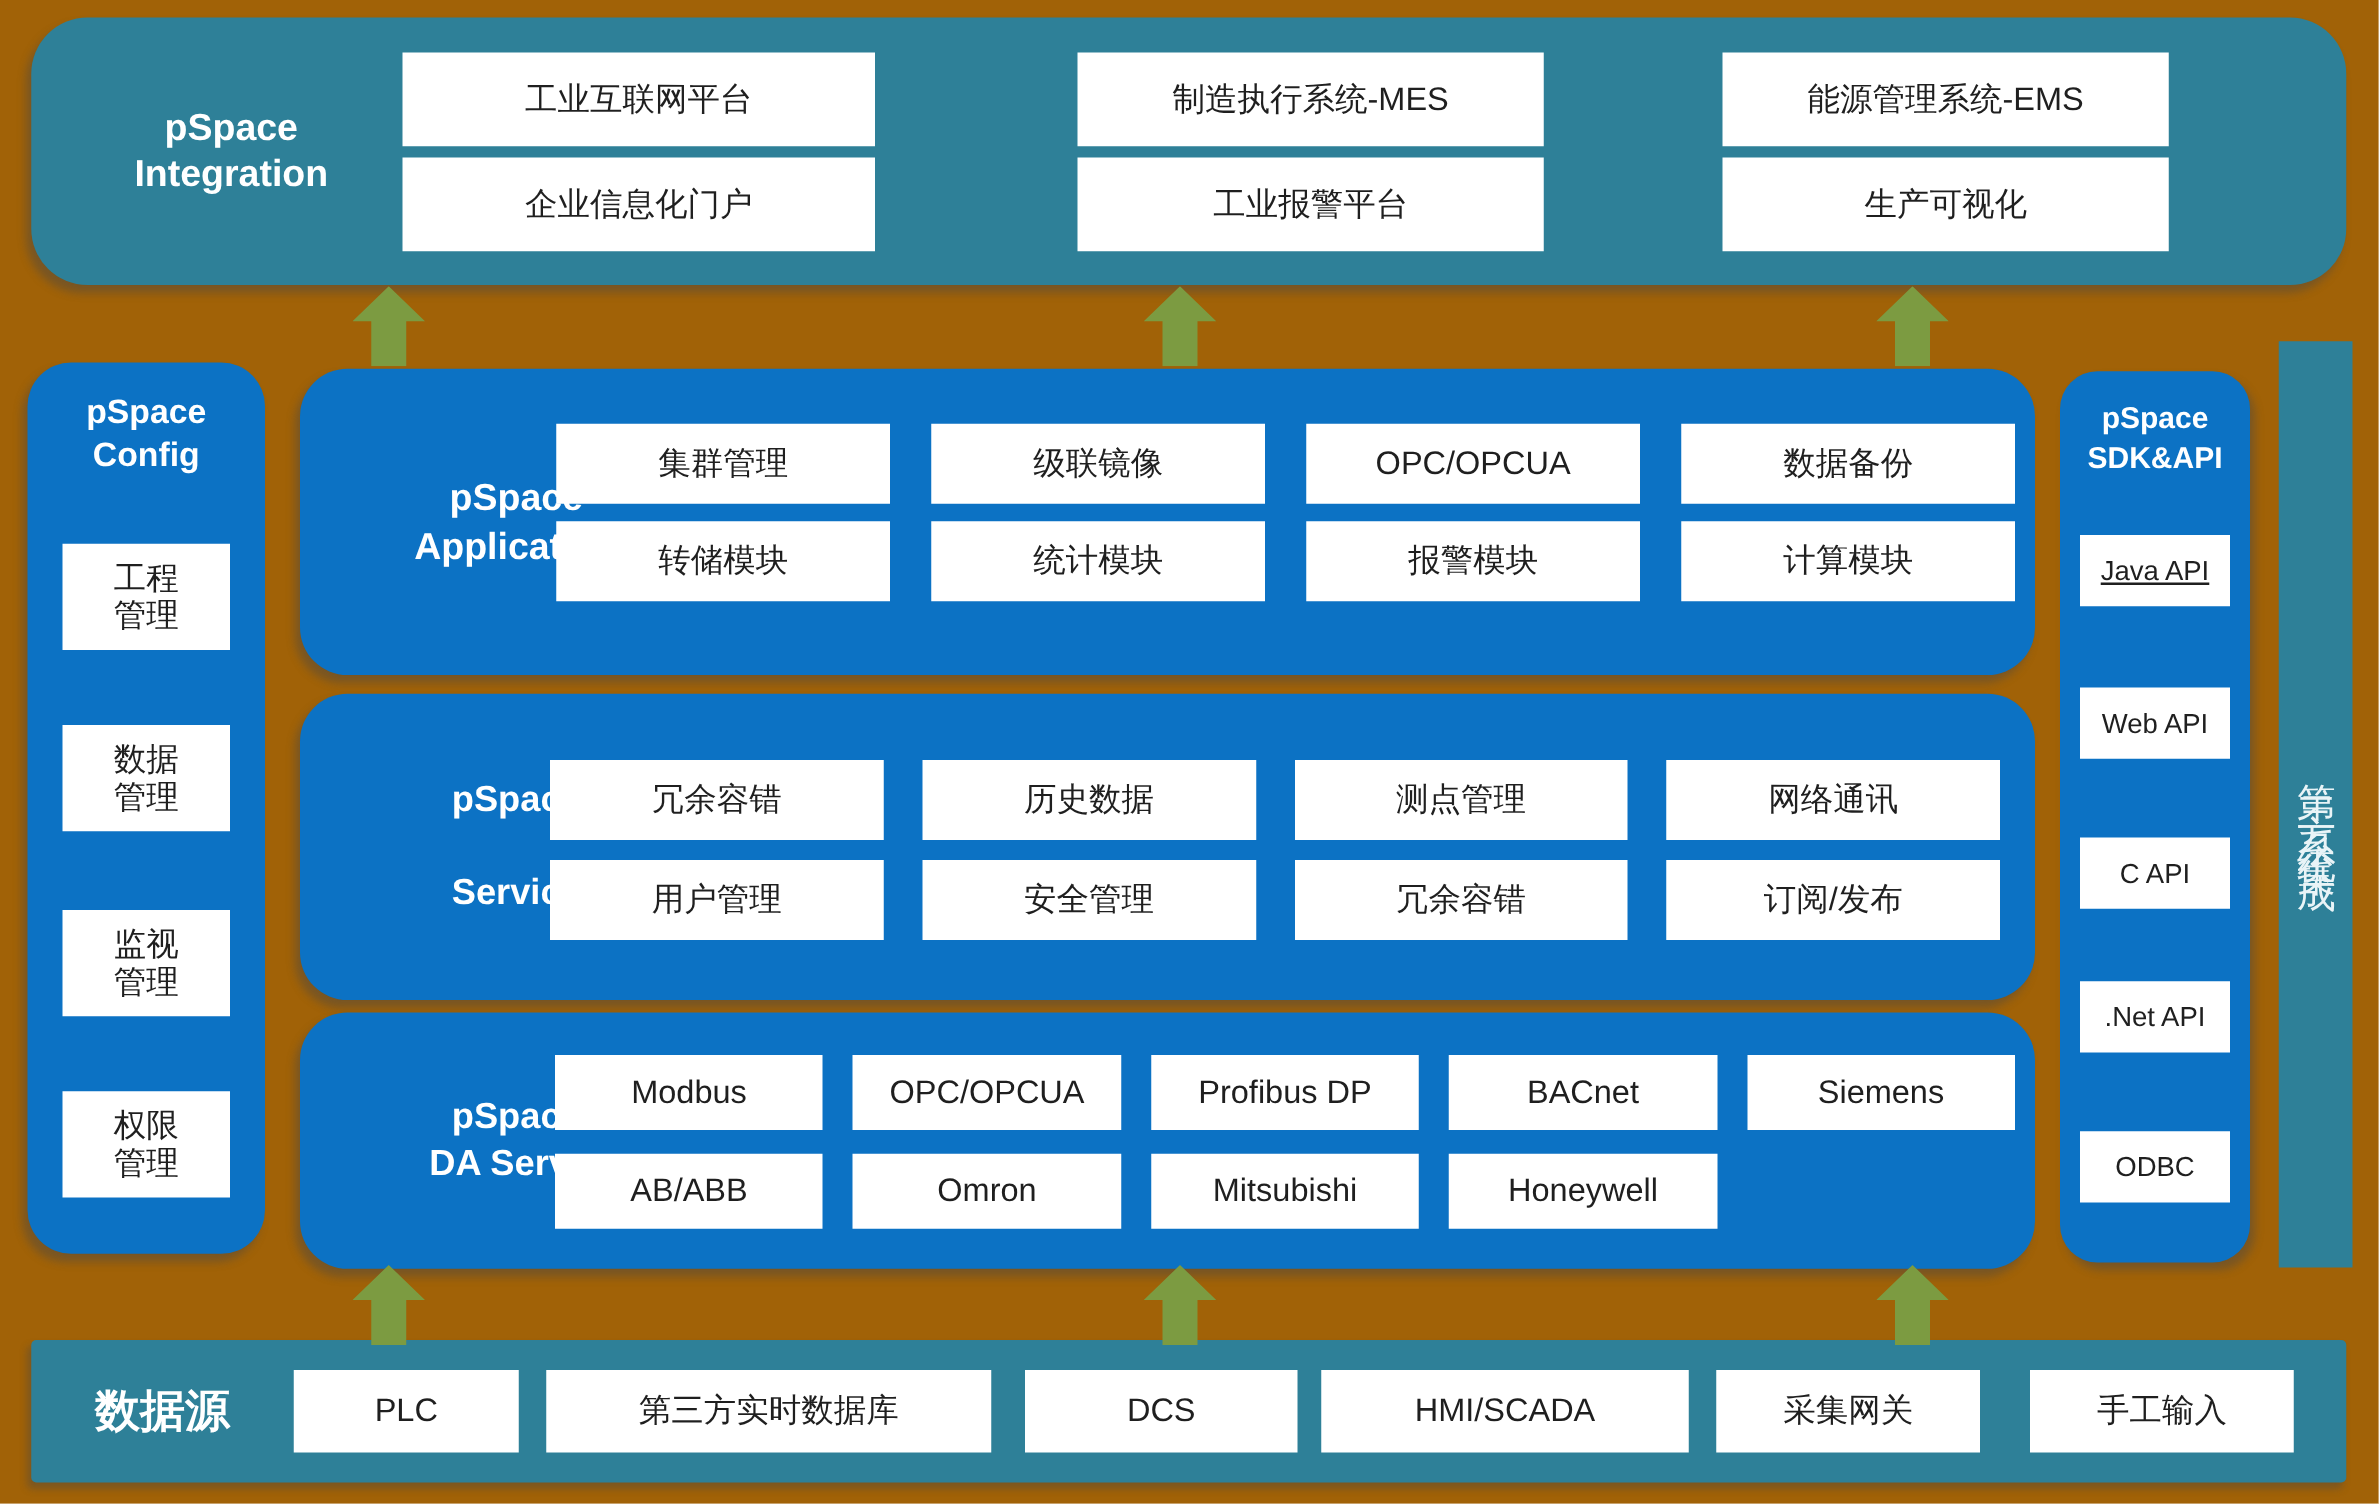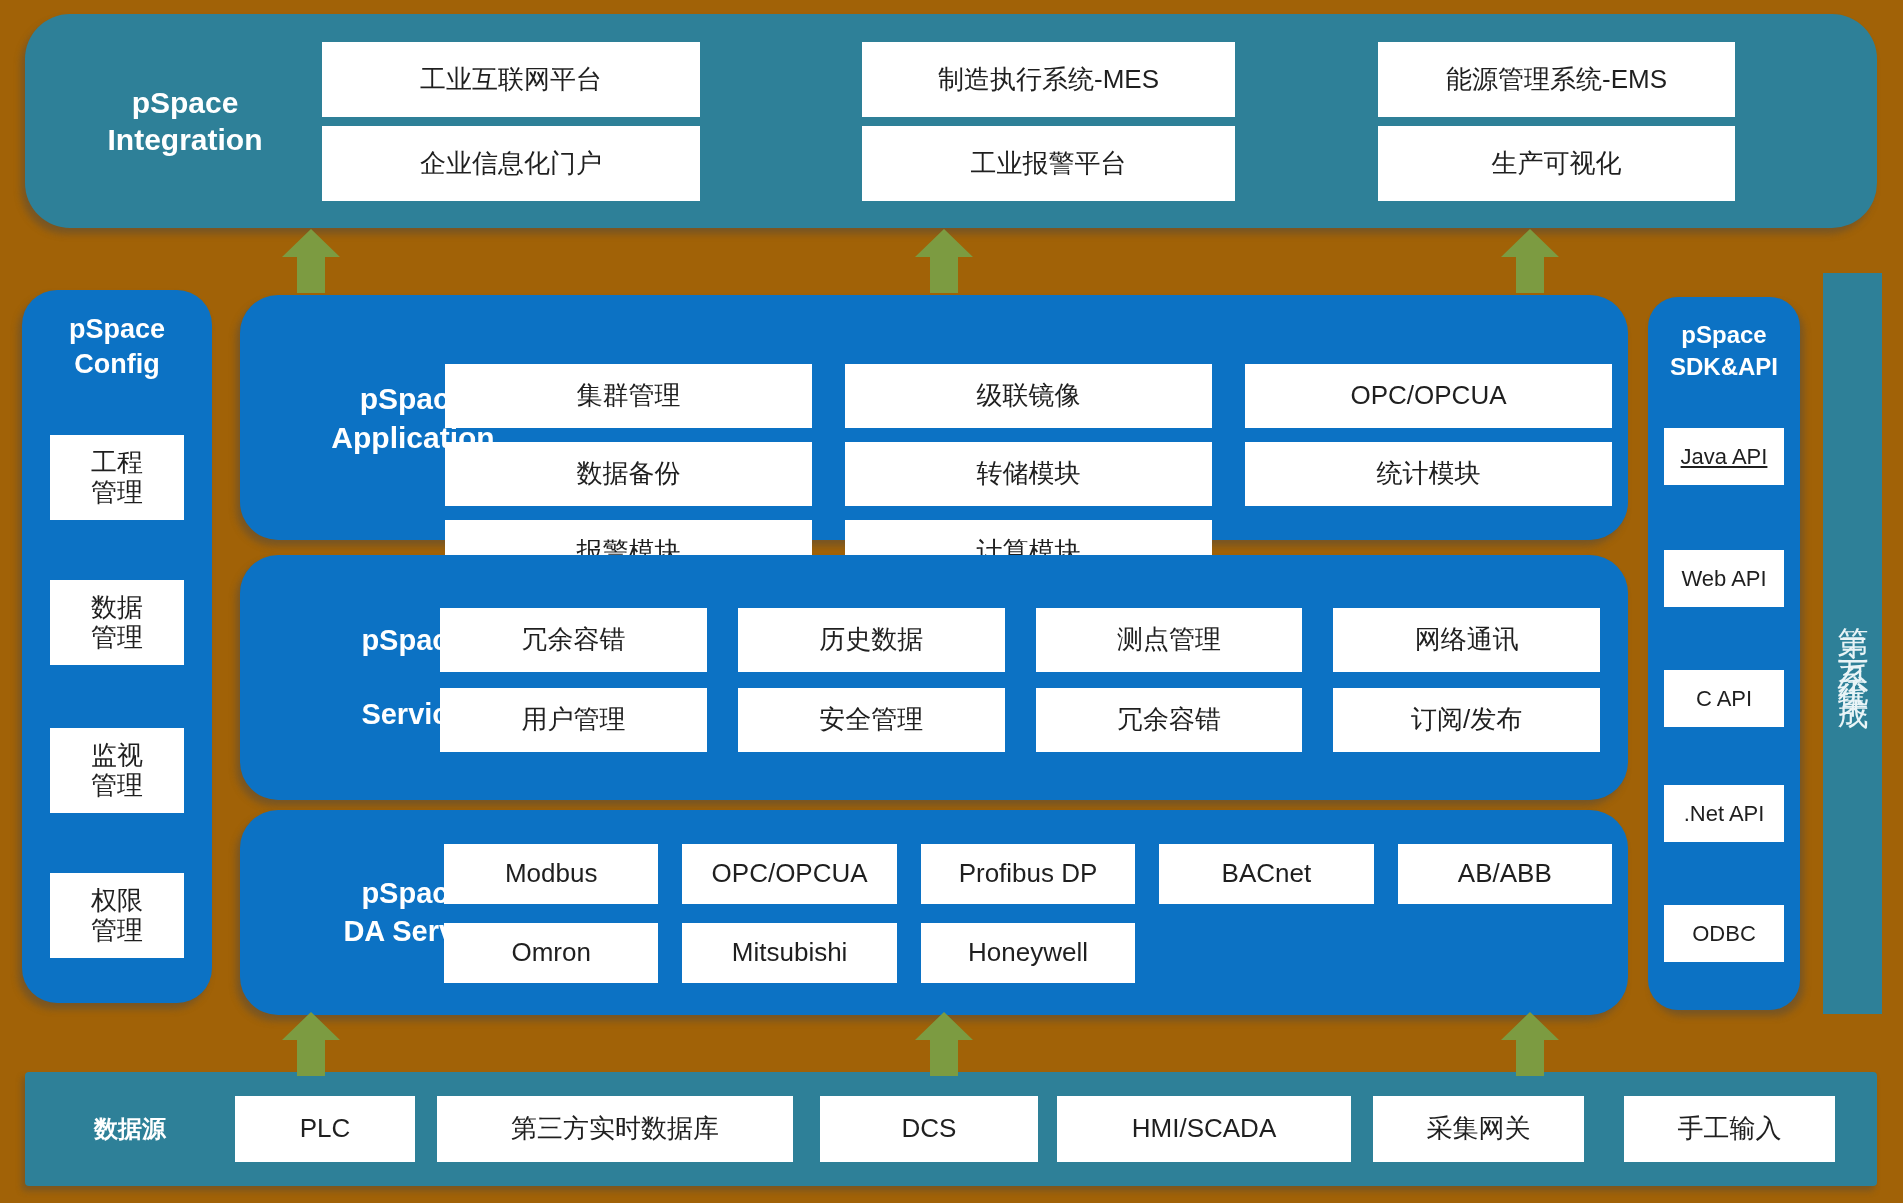--- a/index.html
+++ b/index.html
@@ -53,22 +53,22 @@
   .service{top:555px; height:245px;}
   .da{top:810px; height:205px;}
   .panel .panel-title{
     position:absolute; left:18px; top:0; width:310px; height:100%;
     display:flex; flex-direction:column; align-items:center; justify-content:center;
     color:#fff; font-weight:bold; font-size:30px; line-height:1.3; text-align:center;
   }
   .service .panel-title{gap:36px; font-size:29px;}
   .da .panel-title{font-size:29px;}
   .grid{position:absolute; display:grid;}
-  .app-grid{left:205px; top:69px; width:1167px;
-    grid-template-columns:repeat(3,1fr); grid-auto-rows:64px; column-gap:33px; row-gap:14px;}
+  .app-grid{left:205px; top:44px; width:1167px;
+    grid-template-columns:repeat(4,1fr); grid-auto-rows:64px; column-gap:33px; row-gap:14px;}
   .svc-grid{left:200px; top:53px; width:1160px;
     grid-template-columns:repeat(4,1fr); grid-auto-rows:64px; column-gap:31px; row-gap:16px;}
   .da-grid{left:204px; top:34px; width:1168px;
     grid-template-columns:repeat(5,1fr); grid-auto-rows:60px; column-gap:24px; row-gap:19px;}
   
   .sdk{
     position:absolute; left:1648px; top:297px; width:152px; height:713px;
     background:var(--blue); border-radius:30px;
     box-shadow:4px 6px 7px rgba(70,70,70,.45);
   }
@@ -89,21 +89,21 @@
   }
   
   .datasource{
     position:absolute; left:25px; top:1072px; width:1852px; height:114px;
     background:var(--teal); border-radius:4px;
     box-shadow:-3px 5px 6px rgba(70,70,70,.4);
   }
   .datasource .sec-title{
     position:absolute; left:35px; top:0; width:140px; height:100%;
     display:flex; align-items:center; justify-content:center;
-    color:#fff; font-weight:bold; font-size:24px;
+    color:#fff; font-weight:bold; font-size:36px;
   }
   .datasource .wbox{position:absolute; top:24px; height:66px;}
   .d0{left:210px; width:180px;}
   .d1{left:412px; width:356px;}
   .d2{left:795px; width:218px;}
   .d3{left:1032px; width:294px;}
   .d4{left:1348px; width:211px;}
   .d5{left:1599px; width:211px;}
   
   .arrow{position:absolute; width:58px; height:64px;}
@@ -179,20 +179,21 @@
   </section>
 
   <section class="panel da">
     <div class="panel-title pre">pSpace
 DA Server</div>
     <div class="grid da-grid">
       <div class="wbox">Modbus</div>
       <div class="wbox">OPC/OPCUA</div>
       <div class="wbox">Profibus DP</div>
       <div class="wbox">BACnet</div>
+      <div class="wbox">Siemens</div>
       <div class="wbox">AB/ABB</div>
       <div class="wbox">Omron</div>
       <div class="wbox">Mitsubishi</div>
       <div class="wbox">Honeywell</div>
     </div>
   </section>
 
   <section class="sdk">
     <div class="sec-title pre">pSpace
 SDK&amp;API</div>

